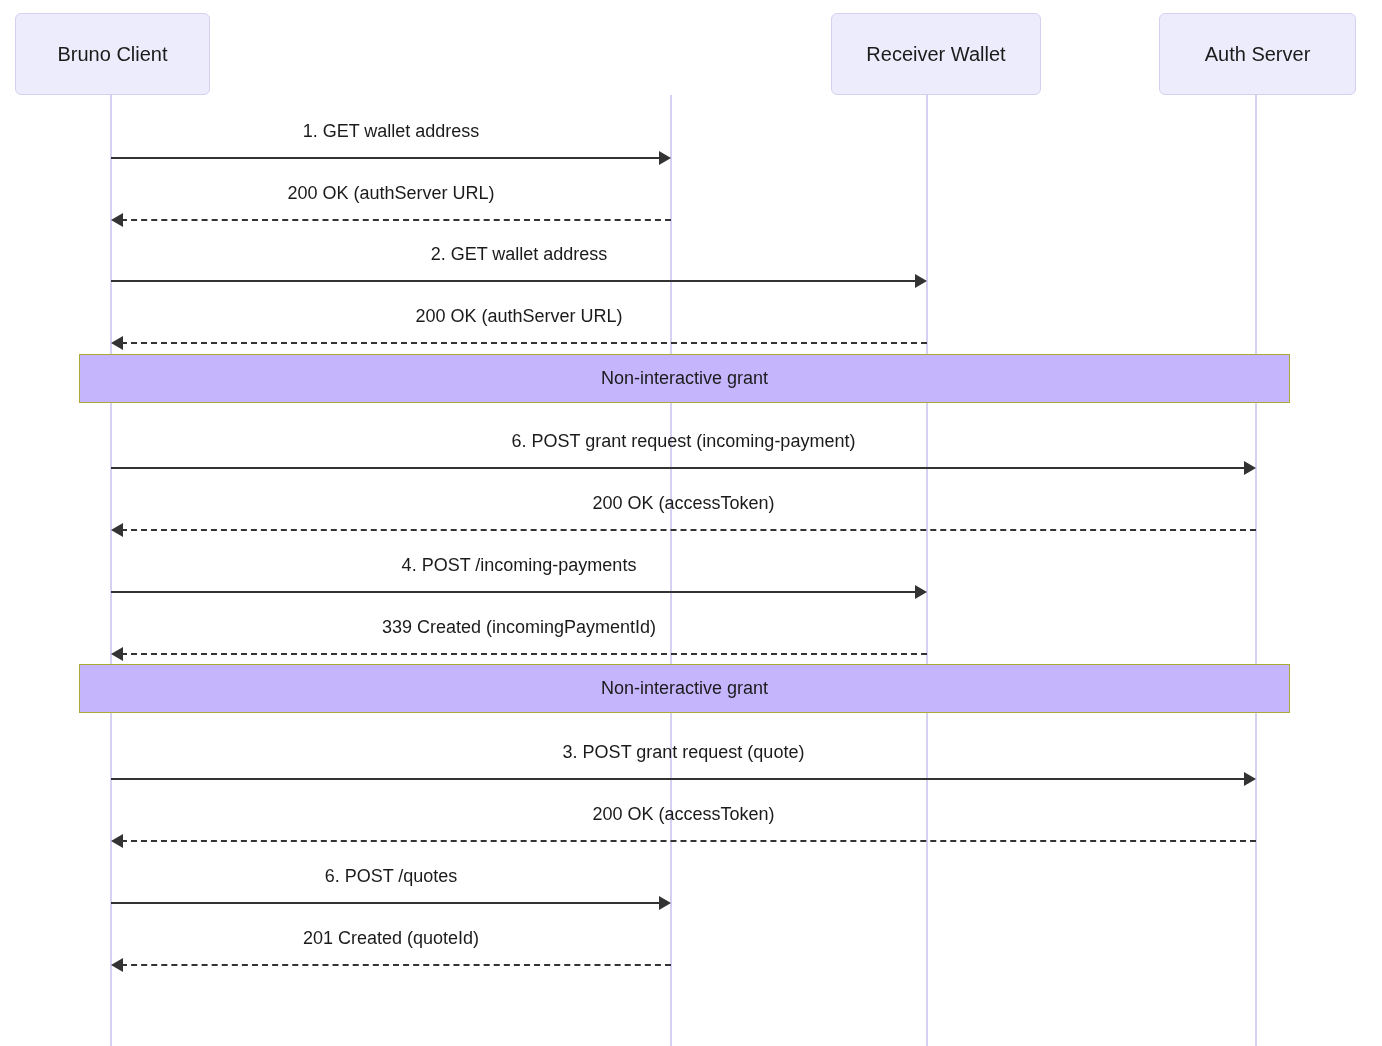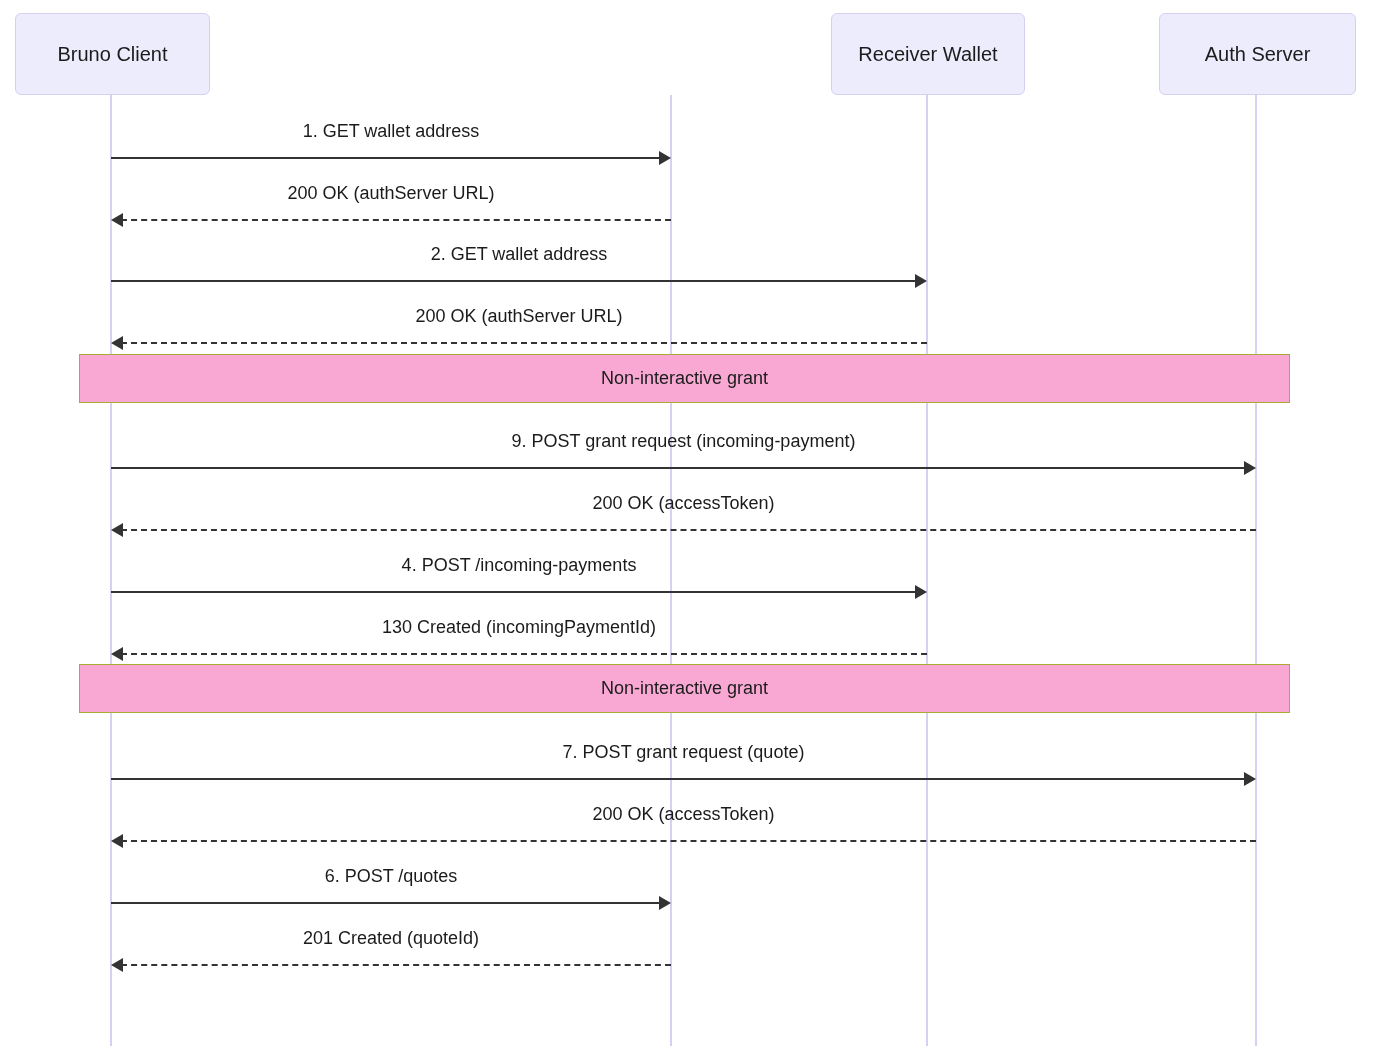--- a/index.html
+++ b/index.html
@@ -45,21 +45,21 @@
     color: #1b1b1b;
     font-family: "Liberation Sans", sans-serif;
     white-space: nowrap;
   }
   
   .note-box {
     position: absolute;
     left: 79px;
     width: 1211px;
     height: 49px;
-    background: #f9a8d4;
+    background: #c4b5fd;
     border: 1px solid #aaaa33;
     box-sizing: border-box;
     display: flex;
     align-items: center;
     justify-content: center;
   }
   .note-label {
     font-size: 18px;
     color: #1b1b1b;
     font-weight: 500;
@@ -102,53 +102,53 @@
 <div id="diagram">
 
   <div class="lifeline" style="left:110px;"></div>
   <div class="lifeline" style="left:670px;"></div>
   <div class="lifeline" style="left:926px;"></div>
   <div class="lifeline" style="left:1255px;"></div>
 
   <div class="actor-box" style="left:15px;width:195px;">
     <span class="actor-label">Bruno Client</span>
   </div>
-  <div class="actor-box" style="left:831px;width:194px;">
+  <div class="actor-box" style="left:831px;width:210px;">
     <span class="actor-label">Receiver Wallet</span>
   </div>
   <div class="actor-box" style="left:1159px;width:197px;">
     <span class="actor-label">Auth Server</span>
   </div>
 
   <div id="messages-layer">
       <div class="msg-label" style="left: 391px; top: 121px;">1. GET wallet address</div>
       <div class="msg-line" style="left: 111px; width: 550px; top: 157px;"></div>
       <div class="arrow-head right" style="top: 151px; left: 659px;"></div>
       <div class="msg-label" style="left: 391px; top: 183px;">200 OK (authServer URL)</div>
       <div class="msg-line dashed" style="left: 121px; width: 550px; top: 219px;"></div>
       <div class="arrow-head left" style="top: 213px; left: 111px;"></div>
       <div class="msg-label" style="left: 519px; top: 244px; text-align: center;">2. GET wallet address</div>
       <div class="msg-line" style="left: 111px; width: 806px; top: 280px;"></div>
       <div class="arrow-head right" style="top: 274px; left: 915px;"></div>
       <div class="msg-label" style="left: 519px; top: 306px;">200 OK (authServer URL)</div>
       <div class="msg-line dashed" style="left: 121px; width: 806px; top: 342px;"></div>
       <div class="arrow-head left" style="top: 336px; left: 111px;"></div>
-      <div class="msg-label" style="left: 683.5px; top: 431px;">9. POST grant request (incoming-payment)</div>
+      <div class="msg-label" style="left: 683.5px; top: 431px;">6. POST grant request (incoming-payment)</div>
       <div class="msg-line" style="left: 111px; width: 1135px; top: 467px;"></div>
       <div class="arrow-head right" style="top: 461px; left: 1244px;"></div>
       <div class="msg-label" style="left: 683.5px; top: 493px;">200 OK (accessToken)</div>
       <div class="msg-line dashed" style="left: 121px; width: 1135px; top: 529px;"></div>
       <div class="arrow-head left" style="top: 523px; left: 111px;"></div>
       <div class="msg-label" style="left: 519px; top: 555px;">4. POST /incoming-payments</div>
       <div class="msg-line" style="left: 111px; width: 806px; top: 591px;"></div>
       <div class="arrow-head right" style="top: 585px; left: 915px;"></div>
-      <div class="msg-label" style="left: 519px; top: 617px;">130 Created (incomingPaymentId)</div>
+      <div class="msg-label" style="left: 519px; top: 617px;">339 Created (incomingPaymentId)</div>
       <div class="msg-line dashed" style="left: 121px; width: 806px; top: 653px;"></div>
       <div class="arrow-head left" style="top: 647px; left: 111px;"></div>
-      <div class="msg-label" style="left: 683.5px; top: 742px;">7. POST grant request (quote)</div>
+      <div class="msg-label" style="left: 683.5px; top: 742px;">3. POST grant request (quote)</div>
       <div class="msg-line" style="left: 111px; width: 1135px; top: 778px;"></div>
       <div class="arrow-head right" style="top: 772px; left: 1244px;"></div>
       <div class="msg-label" style="left: 683.5px; top: 804px;">200 OK (accessToken)</div>
       <div class="msg-line dashed" style="left: 121px; width: 1135px; top: 840px;"></div>
       <div class="arrow-head left" style="top: 834px; left: 111px;"></div>
       <div class="msg-label" style="left: 391px; top: 866px;">6. POST /quotes</div>
       <div class="msg-line" style="left: 111px; width: 550px; top: 902px;"></div>
       <div class="arrow-head right" style="top: 896px; left: 659px;"></div>
       <div class="msg-label" style="left: 391px; top: 928px;">201 Created (quoteId)</div>
       <div class="msg-line dashed" style="left: 121px; width: 550px; top: 964px;"></div>

